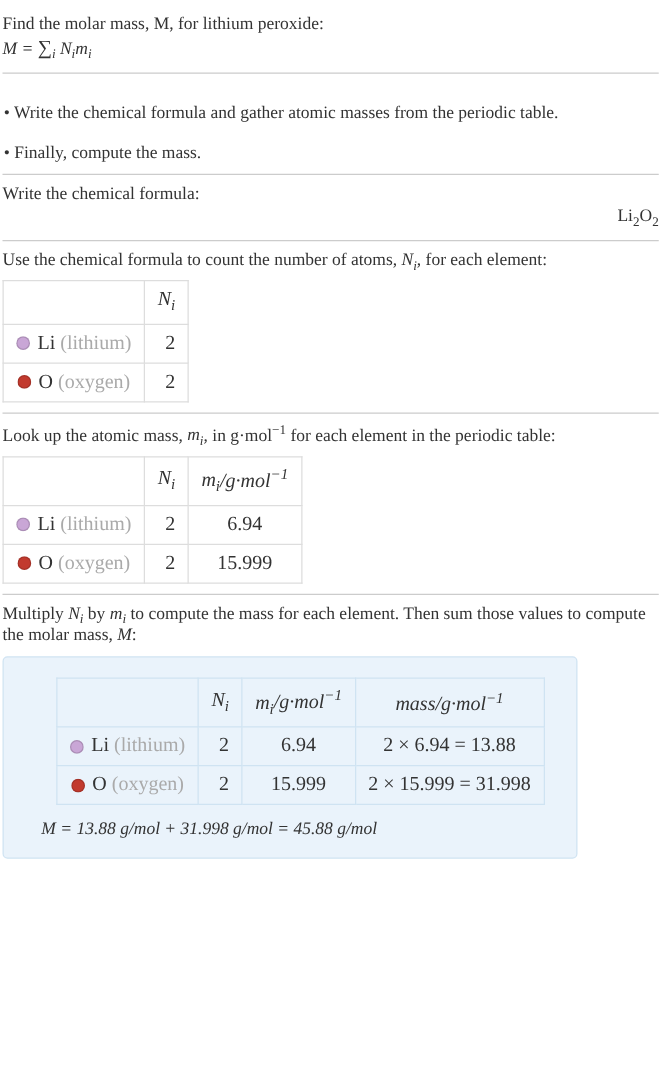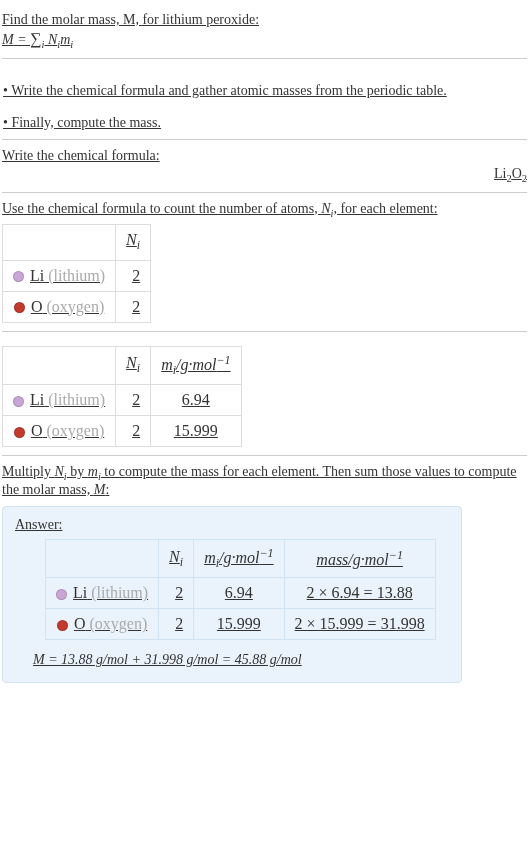--- a/index.html
+++ b/index.html
@@ -7,21 +7,20 @@
   font-family: Georgia, 'Times New Roman', serif;
   font-size: 14px;
   color: #333;
   background: #fff;
   width: 529px;
   padding: 4px 2px;
 }
 .section {
   border-bottom: 1px solid #ccc;
   padding: 8px 0;
-  text-decoration: underline;
 }
 .section:last-of-type { border-bottom: none; }
 .formula-line {
   font-style: italic;
   margin-top: 2px;
 }
 .sub { vertical-align: sub; font-size: 0.75em; font-style: italic; }
 .sup { vertical-align: super; font-size: 0.75em; }
 .bullet { padding-left: 1px; margin-top: 16px; }
 
@@ -112,20 +111,23 @@
     </tr>
     <tr>
       <td class="element-cell"><span class="swatch" style="background:#c23a2e"></span><span>O</span><span class="el-label"> (oxygen)</span></td>
       <td class="num">2</td>
     </tr>
   </tbody>
     </table>
 </div>
 
 <div class="section">
+  <div>
+    <span>Look up the atomic mass, </span><span class="mi">m<span class="sub">i</span></span><span>, in g·mol</span><span class="sup">−1</span><span> for each element in the periodic table:</span>
+  </div>
   <table class="data">
     <tbody>
         <tr>
       <th></th>
       <th><span class="mi">N<span class="sub">i</span></span></th>
       <th><span class="mi">m<span class="sub">i</span></span><span>/g·mol</span><span class="sup">−1</span></th>
     </tr>
     <tr>
       <td class="element-cell"><span class="swatch" style="background:#c9a6d6"></span><span>Li</span><span class="el-label"> (lithium)</span></td>
       <td class="num">2</td>
@@ -139,21 +141,20 @@
   </tbody>
     </table>
 </div>
 
 <div class="section" style="border-bottom:none;">
   <div>
     <span>Multiply </span><span class="mi">N<span class="sub">i</span></span><span> by </span><span class="mi">m<span class="sub">i</span></span><span> to compute the mass for each element. Then sum those values to compute the molar mass, </span><span class="mi">M</span><span>:</span>
   </div>
 
   <div class="answer-box">
-    <div class="title">Answer:</div>
     <table class="data" style="margin-left:30px;">
       <tbody>
           <tr>
         <th></th>
         <th><span class="mi">N<span class="sub">i</span></span></th>
         <th><span class="mi">m<span class="sub">i</span></span><span>/g·mol</span><span class="sup">−1</span></th>
         <th><span>mass/g·mol</span><span class="sup">−1</span></th>
       </tr>
       <tr>
         <td class="element-cell"><span class="swatch" style="background:#c9a6d6"></span><span>Li</span><span class="el-label"> (lithium)</span></td>

